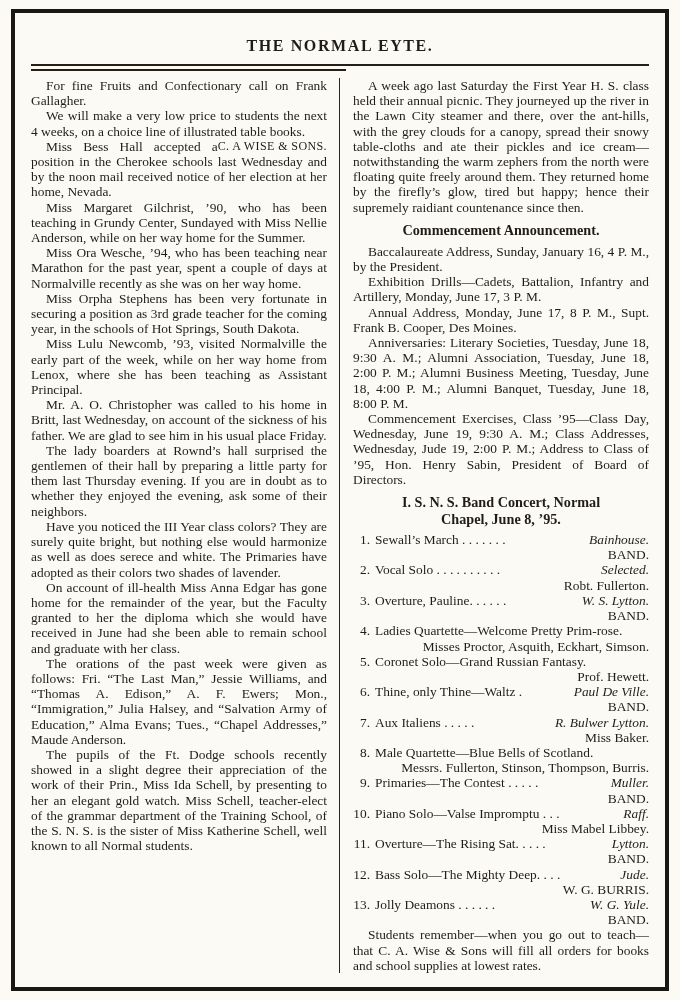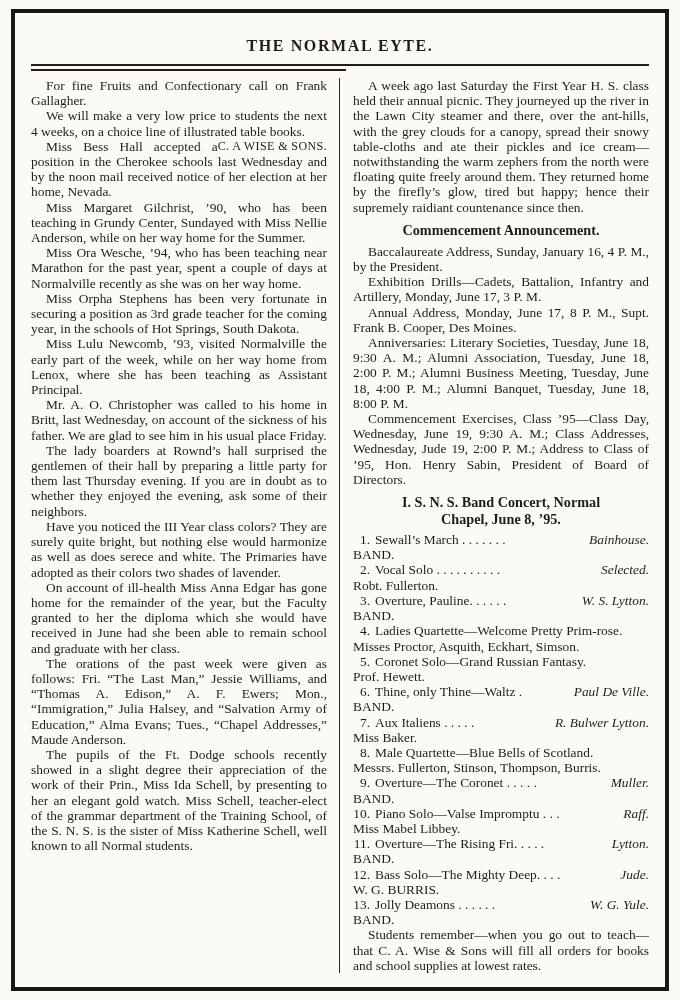--- a/index.html
+++ b/index.html
@@ -34,21 +34,21 @@
   .section-heading {
     text-align: center; font-weight: bold; font-size: 14.2px;
     margin: 7px 0 5px 0; line-height: 17px;
   }
   .concert-heading { white-space: pre-line; margin: 7px 0 4px 0; }
   .program { margin-top: 2px; }
   .prog-line { display: flex; align-items: baseline; }
   .prog-num { flex: none; width: 22px; text-align: right; padding-right: 5px; }
   .prog-text { flex: 0 1 auto; }
   .prog-author { flex: none; font-style: italic; margin-left: auto; padding-left: 4px; white-space: nowrap; }
-  .prog-performer { text-align: left; }
+  .prog-performer { text-align: right; }
   .closing { margin-top: 5px; }
 </style>
 </head>
 <body>
 
 <div class="sheet">
   <div class="frame">
 
     <div class="masthead">THE NORMAL EYTE.</div>
     <div class="rule-full"></div>
@@ -155,39 +155,39 @@
                 <span class="prog-num">8.</span>
                 <span class="prog-text">Male Quartette—Blue Bells of Scotland.</span>
                 <span class="prog-author"></span>
               </div>
             <div class="prog-performer">Messrs. Fullerton, Stinson, Thompson, Burris.</div>
           </div>
 
           <div class="prog-item">
             <div class="prog-line">
                 <span class="prog-num">9.</span>
-                <span class="prog-text">Overture—The Coronet . . . . .</span>
+                <span class="prog-text">Primaries—The Contest . . . . .</span>
                 <span class="prog-author">Muller.</span>
               </div>
             <div class="prog-performer">BAND.</div>
           </div>
 
           <div class="prog-item">
             <div class="prog-line">
                 <span class="prog-num">10.</span>
                 <span class="prog-text">Piano Solo—Valse Impromptu . . .</span>
                 <span class="prog-author">Raff.</span>
               </div>
             <div class="prog-performer">Miss Mabel Libbey.</div>
           </div>
 
           <div class="prog-item">
             <div class="prog-line">
                 <span class="prog-num">11.</span>
-                <span class="prog-text">Overture—The Rising Fri. . . . .</span>
+                <span class="prog-text">Overture—The Rising Sat. . . . .</span>
                 <span class="prog-author">Lytton.</span>
               </div>
             <div class="prog-performer">BAND.</div>
           </div>
 
           <div class="prog-item">
             <div class="prog-line">
                 <span class="prog-num">12.</span>
                 <span class="prog-text">Bass Solo—The Mighty Deep. . . .</span>
                 <span class="prog-author">Jude.</span>

